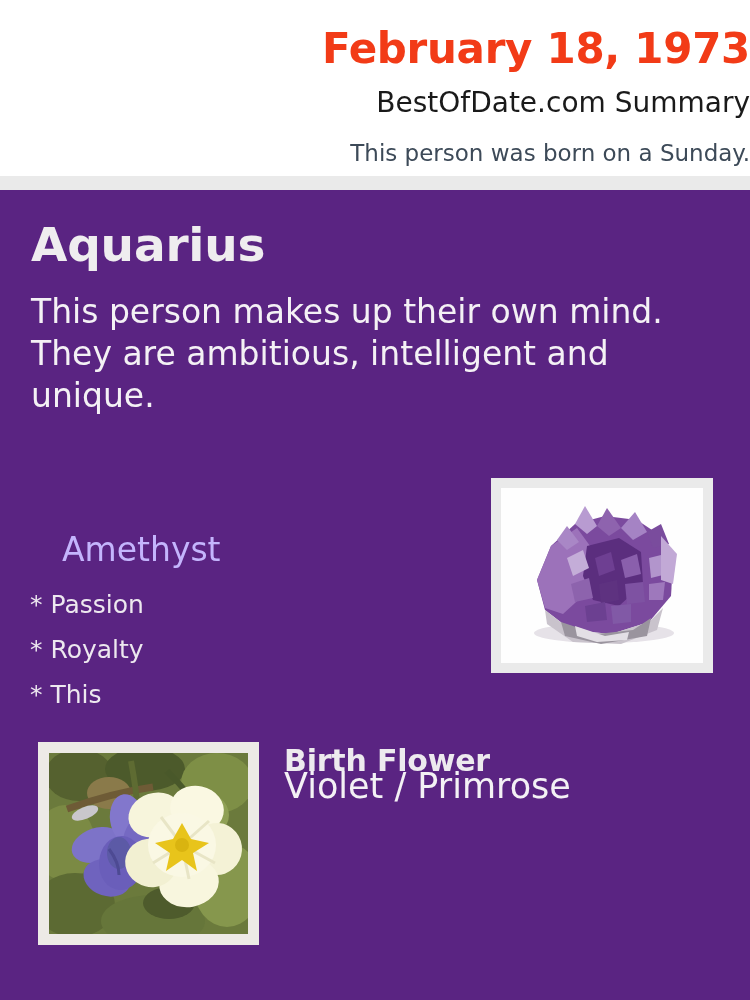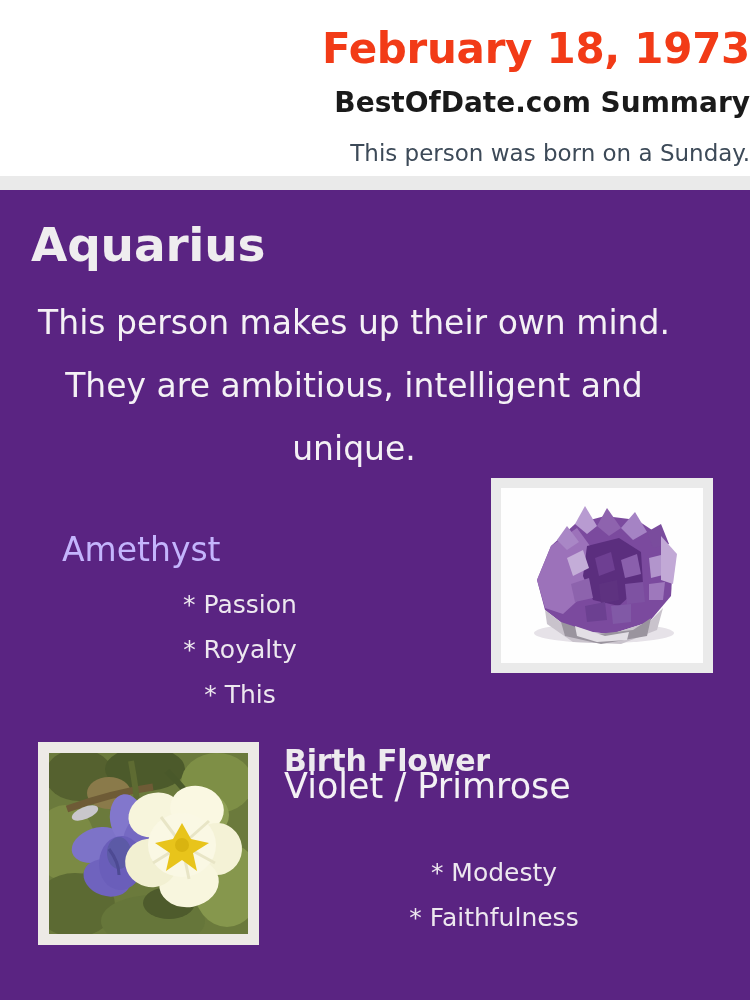--- a/index.html
+++ b/index.html
@@ -38,21 +38,21 @@
     letter-spacing: -0.3px;
     color: #F23B17;
     line-height: 52px;
     white-space: nowrap;
   }
   .header-site {
     position: absolute;
     left: 0; top: 86px;
     width: 750px;
     font-size: 28px;
-    font-weight: bold;
+    font-weight: normal;
     color: #1A1A1A;
     line-height: 34px;
     white-space: nowrap;
   }
   .header-sub {
     position: absolute;
     left: 0; top: 130px;
     width: 750px;
     font-size: 23px;
     font-weight: normal;
@@ -69,41 +69,40 @@
     background: #EAEAEA;
   }
 
   
   .body-purple {
     position: absolute;
     left: 0; top: 190px;
     width: 750px;
     height: 810px;
     background: #5A2482;
-    text-align: center;
   }
 
   .zodiac-title {
     position: absolute;
     left: 31px; top: 27px;
     font-size: 47px;
     font-weight: bold;
     color: #EFEDEF;
     line-height: 56px;
     letter-spacing: -0.2px;
     white-space: nowrap;
   }
   .zodiac-desc {
     position: absolute;
     left: 31px; top: 101px;
     width: 646px;
     font-size: 33px;
     font-weight: normal;
     color: #F4F1F5;
-    line-height: 63px;
+    line-height: 42px;
   }
 
   
   .stone-title {
     position: absolute;
     left: 40px; top: 288px;
     font-size: 38px;
     font-weight: bold;
     color: #EDEAEE;
     line-height: 46px;
@@ -262,24 +261,20 @@
           <polygon points="60,134 96,146 132,142 150,130 146,148 100,156 64,148" fill="#9A949E"></polygon>
           <polygon points="74,138 104,148 128,144 126,152 96,154 76,148" fill="#E3DFE5"></polygon>
 
           <polygon points="160,48 176,66 172,96 160,92" fill="#C2A9D6"></polygon>
         </svg>
       </div>
     </div>
 
     <div class="flower-title">Birth Flower</div>
     <div class="flower-name">Violet / Primrose</div>
-    <div class="flower-traits">
-      <div class="trait">* Modesty</div>
-      <div class="trait">* Faithfulness</div>
-    </div>
 
     <div class="flower-photo-frame">
       <div class="flower-photo">
         <svg width="199" height="181" viewBox="0 0 199 181" aria-hidden="true">
 
           <rect x="0" y="0" width="199" height="181" fill="#6B7A3C"></rect>
           <ellipse cx="30" cy="22" rx="34" ry="26" fill="#55612F"></ellipse>
           <ellipse cx="96" cy="16" rx="40" ry="22" fill="#4C5A2B"></ellipse>
           <ellipse cx="168" cy="30" rx="36" ry="30" fill="#7E8F46"></ellipse>
           <ellipse cx="16" cy="90" rx="30" ry="38" fill="#7B8A44"></ellipse>

